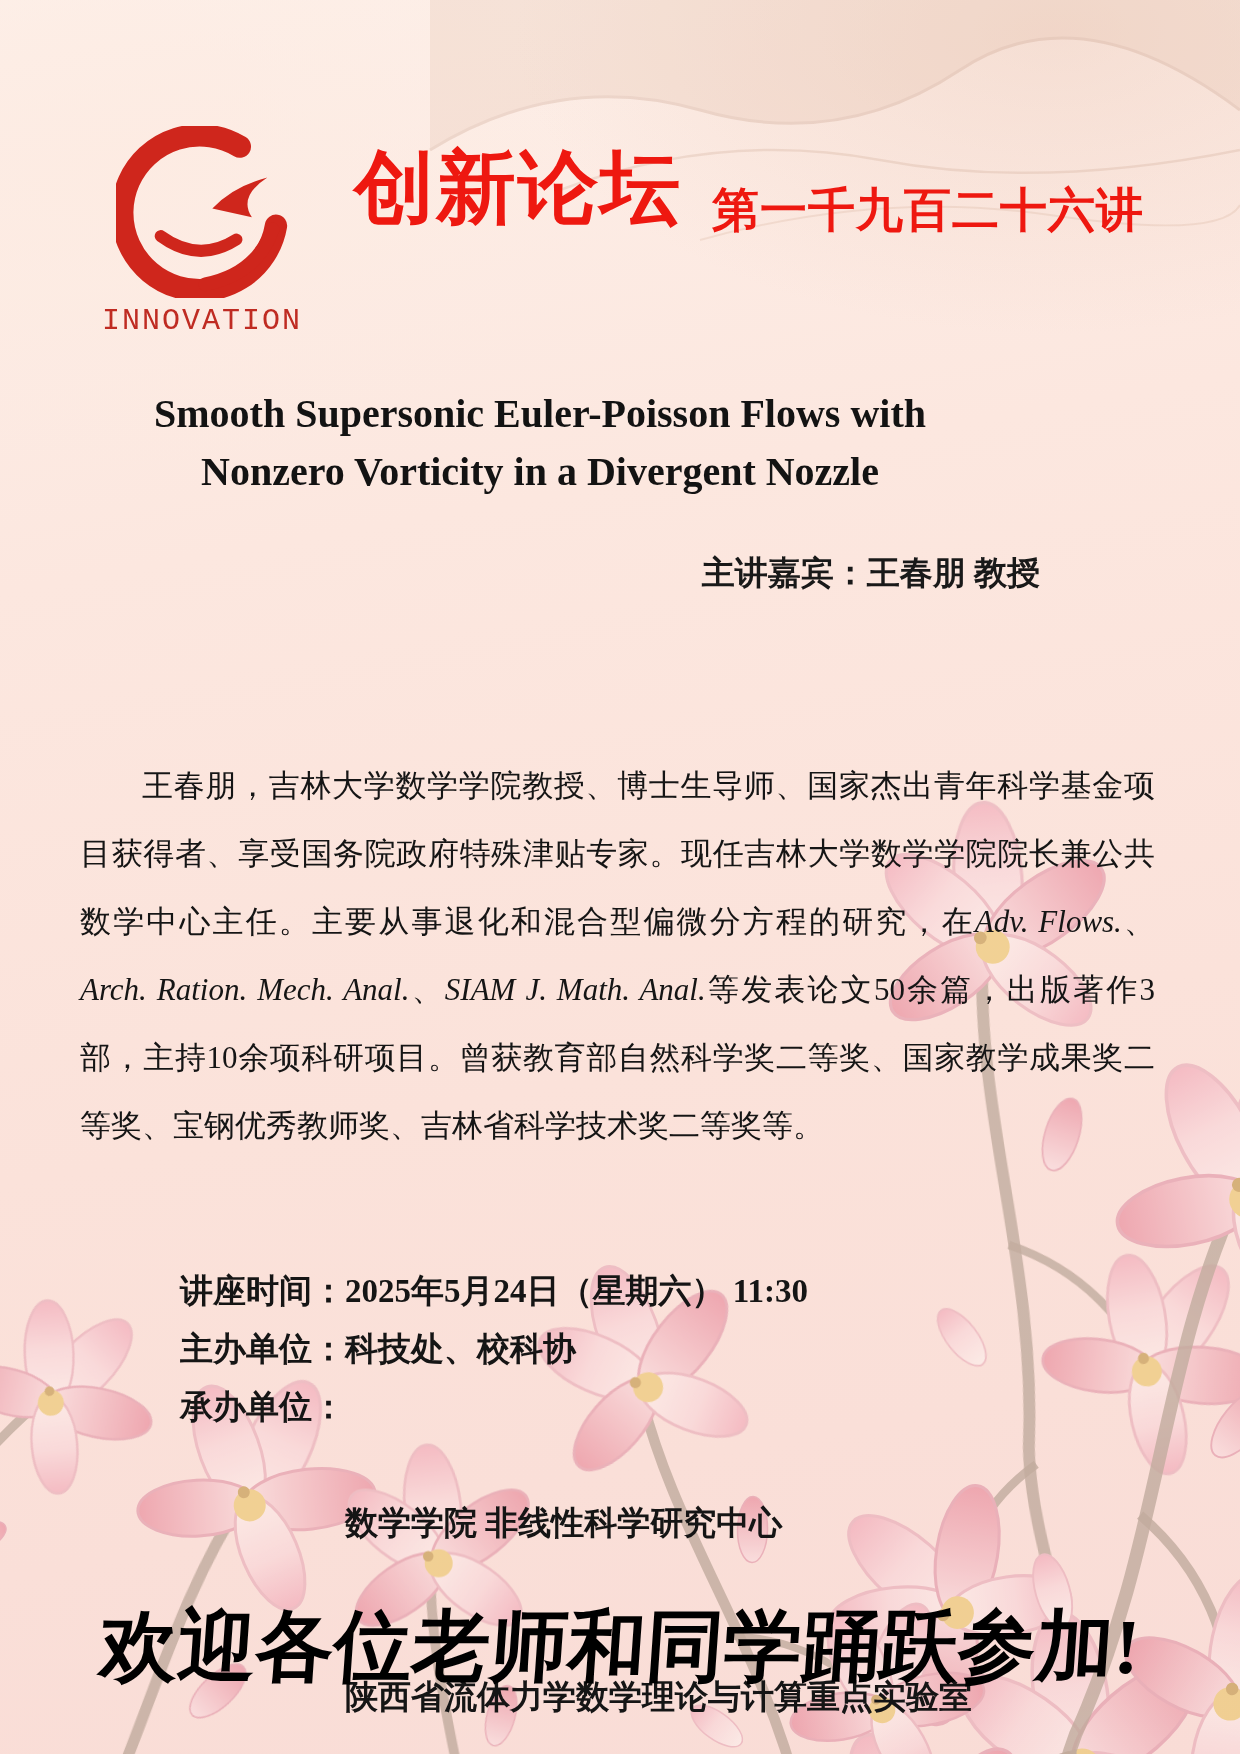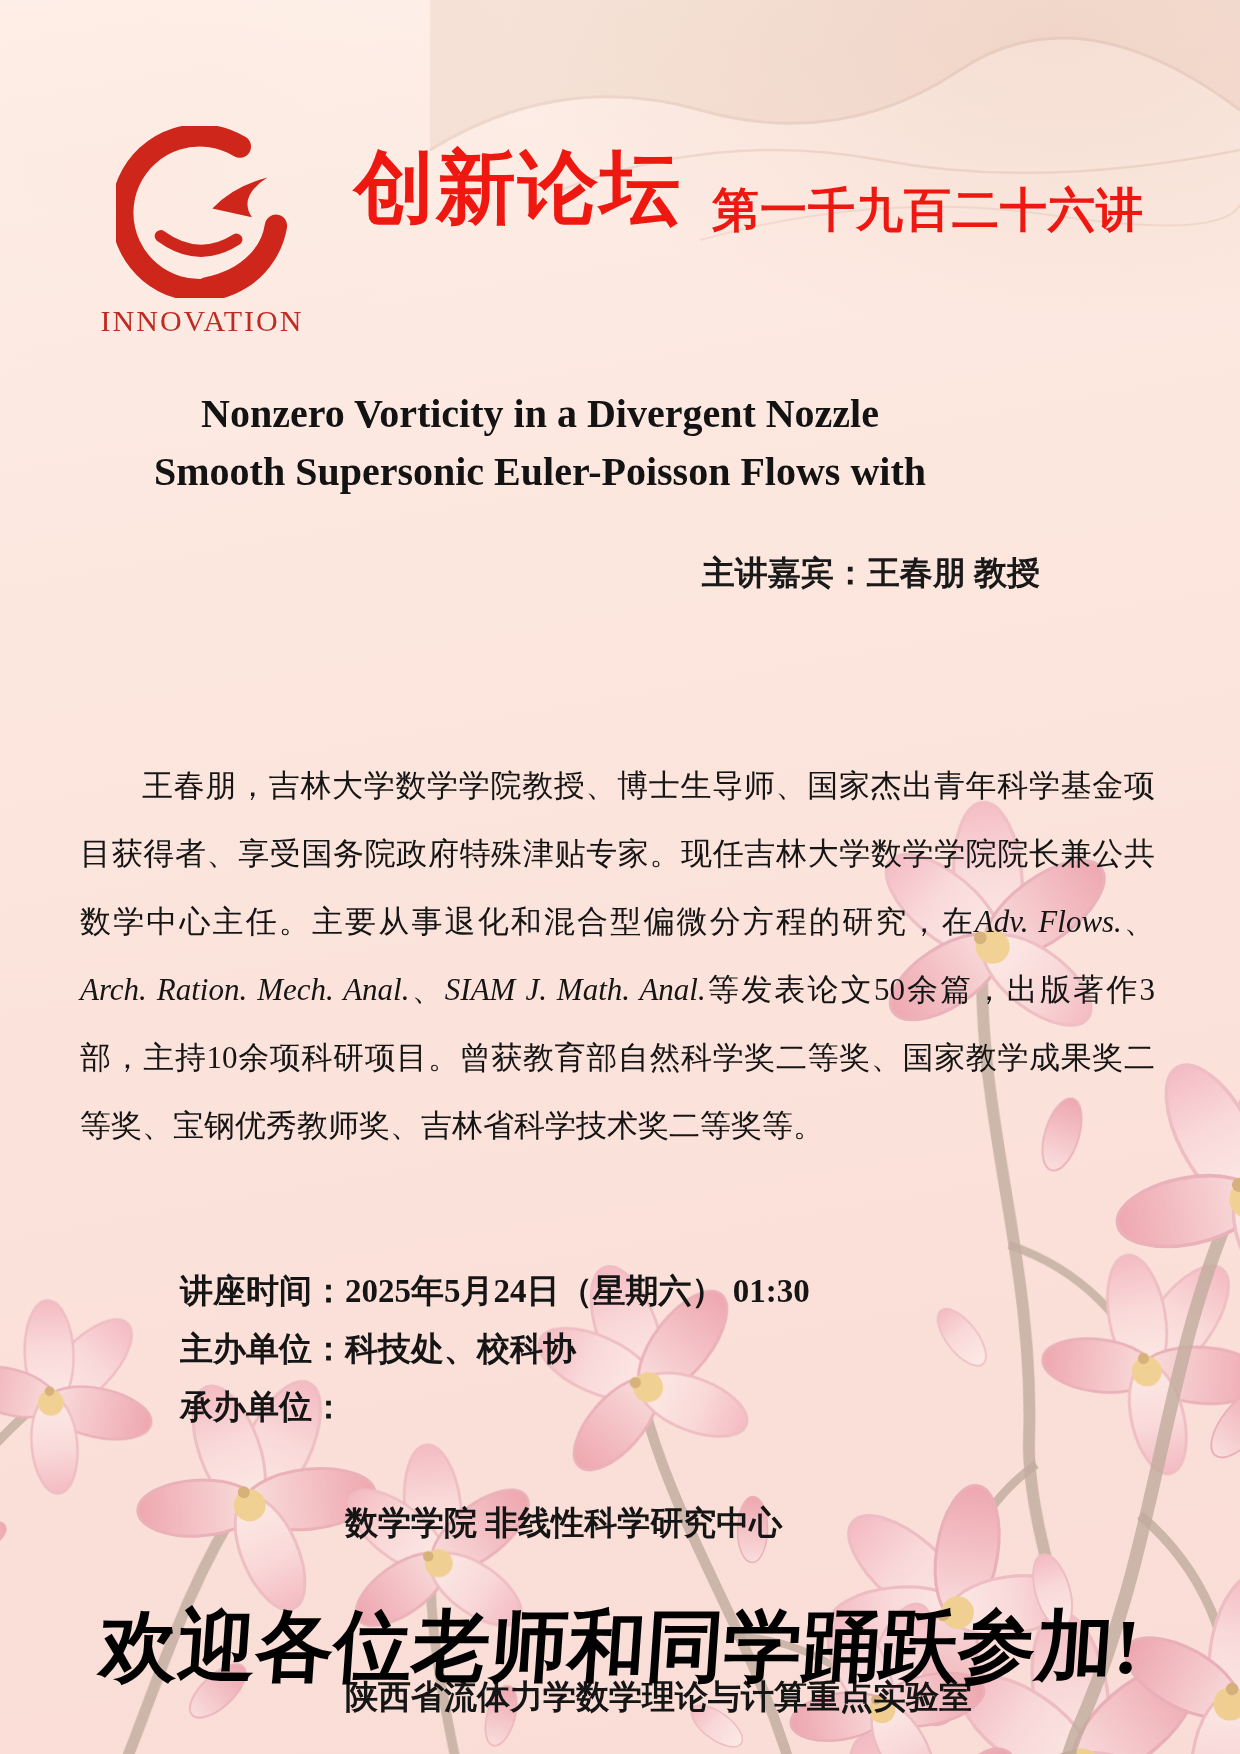--- a/index.html
+++ b/index.html
@@ -20,21 +20,21 @@
   }
   .content { position: relative; z-index: 2; }
 
   
   .logo-block {
     position: absolute; top: 126px; left: 92px; width: 220px; text-align: center;
   }
   .logo-block svg { display: block; margin: 0 auto; }
   .logo-wordmark {
     margin-top: 6px;
-    font-family: Liberation Serif, serif;
+    font-family: Liberation Mono, monospace;
     font-size: 30px; letter-spacing: 2px; color: #bf2b22; font-weight: 400;
   }
   .forum-title {
     position: absolute; top: 148px; left: 308px;
     font-family: "Liberation Sans", sans-serif;
     font-size: 80px; font-weight: 700; letter-spacing: 2px;
     color: #ee1810; line-height: 1; margin-left: 46px;
   }
   .lecture-no {
     position: absolute; top: 186px; left: 712px;
@@ -157,34 +157,34 @@
         </g>
         <path d="M 88 30 Q 68 35 56 48 L 79 53 Q 71 41 88 30 Z" fill="#cf261c"></path>
       </svg>
       <div class="logo-wordmark">INNOVATION</div>
     </div>
 
     <div class="forum-title">创新论坛</div>
     <div class="lecture-no">第一千九百二十六讲</div>
 
     <div class="en-title">
+      <div>Smooth Supersonic Euler-Poisson  Flows with</div>
       <div>Nonzero Vorticity in a Divergent Nozzle</div>
-      <div>Smooth Supersonic Euler-Poisson  Flows with</div>
     </div>
 
     <div class="people">
       <div><span>主讲嘉宾：</span><span>王春朋  教授</span></div>
     </div>
 
     <p class="bio"><span>王春朋，吉林大学数学学院教授、博士生导师、国家杰出青年科学基金项目获得者、享受国务院政府特殊津贴专家。现任吉林大学数学学院院长兼公共数学中心主任。主要从事退化和混合型偏微分方程的研究，在</span><span class="italic-serif">Adv. Flows.</span><span>、</span><span class="italic-serif">Arch. Ration. Mech. Anal.</span><span>、</span><span class="italic-serif">SIAM J. Math. Anal.</span><span>等发表论文50余篇，出版著作3部，主持10余项科研项目。曾获教育部自然科学奖二等奖、国家教学成果奖二等奖、宝钢优秀教师奖、吉林省科学技术奖二等奖等。</span></p>
 
     <div class="details">
       <div class="detail-row">
         <span class="detail-label">讲座时间：</span>
-        <span class="detail-value">2025年5月24日（星期六） 01:30</span>
+        <span class="detail-value">2025年5月24日（星期六） 11:30</span>
       </div>
       <div class="detail-row">
         <span class="detail-label">主办单位：</span>
         <span class="detail-value">科技处、校科协</span>
       </div>
       <div class="detail-row">
         <span class="detail-label">承办单位：</span>
         <span class="detail-value">
           <div>数学学院 非线性科学研究中心</div>
           <div>陕西省流体力学数学理论与计算重点实验室</div>

